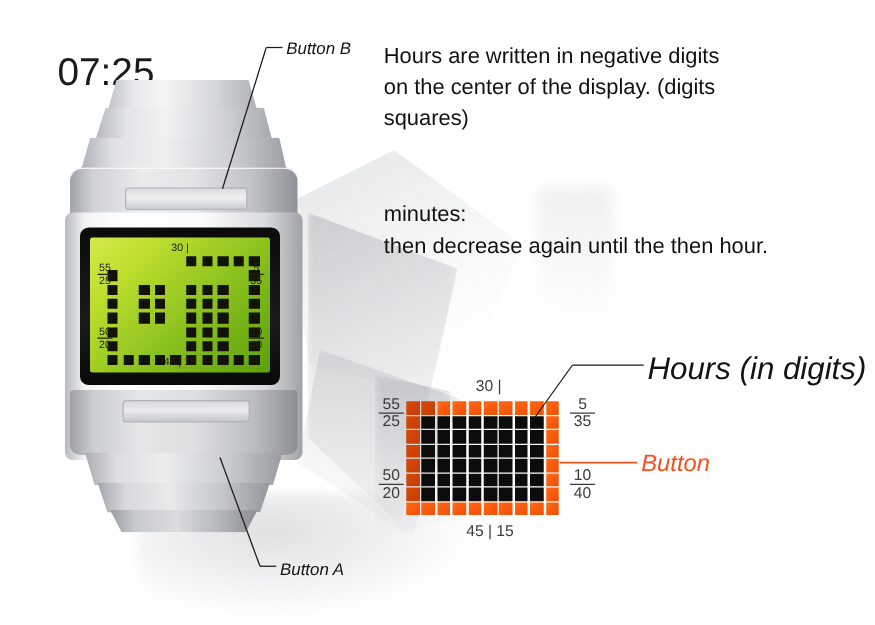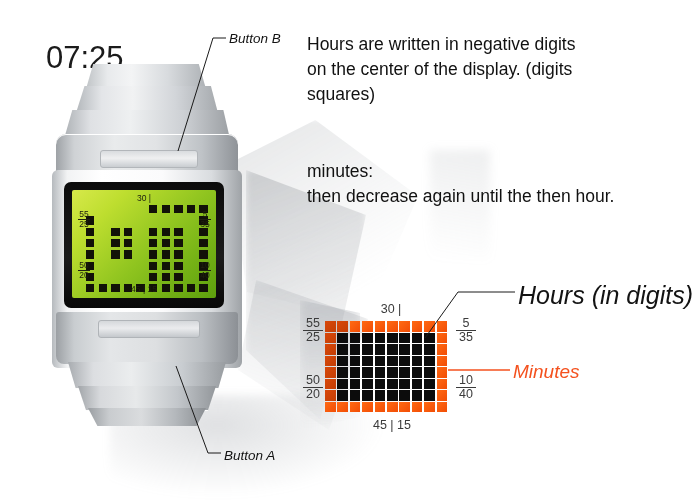--- a/index.html
+++ b/index.html
@@ -407,21 +407,21 @@
   </div>
 
   <div class="para para-min">
     <div>minutes:</div>
     <div>then decrease again until the then hour.</div>
   </div>
 
   <div class="callout-label lbl-btnB">Button B</div>
   <div class="callout-label lbl-btnA">Button A</div>
   <div class="callout-label lbl-hours-digits">Hours (in digits)</div>
-  <div class="callout-label lbl-minutes">Minutes</div>
+  <div class="callout-label lbl-minutes">Button</div>
 
   <svg class="leader">
 
     <path d="M226,38 L213,38" stroke="#1a1a1a" stroke-width="1" fill="none"></path>
     <path d="M213,38 L178,151" stroke="#1a1a1a" stroke-width="1" fill="none"></path>
 
     <path d="M221,453 L208,453" stroke="#1a1a1a" stroke-width="1" fill="none"></path>
     <path d="M208,453 L176,366" stroke="#1a1a1a" stroke-width="1" fill="none"></path>
 
     <path d="M515,292 L458,292" stroke="#1a1a1a" stroke-width="1" fill="none"></path>

